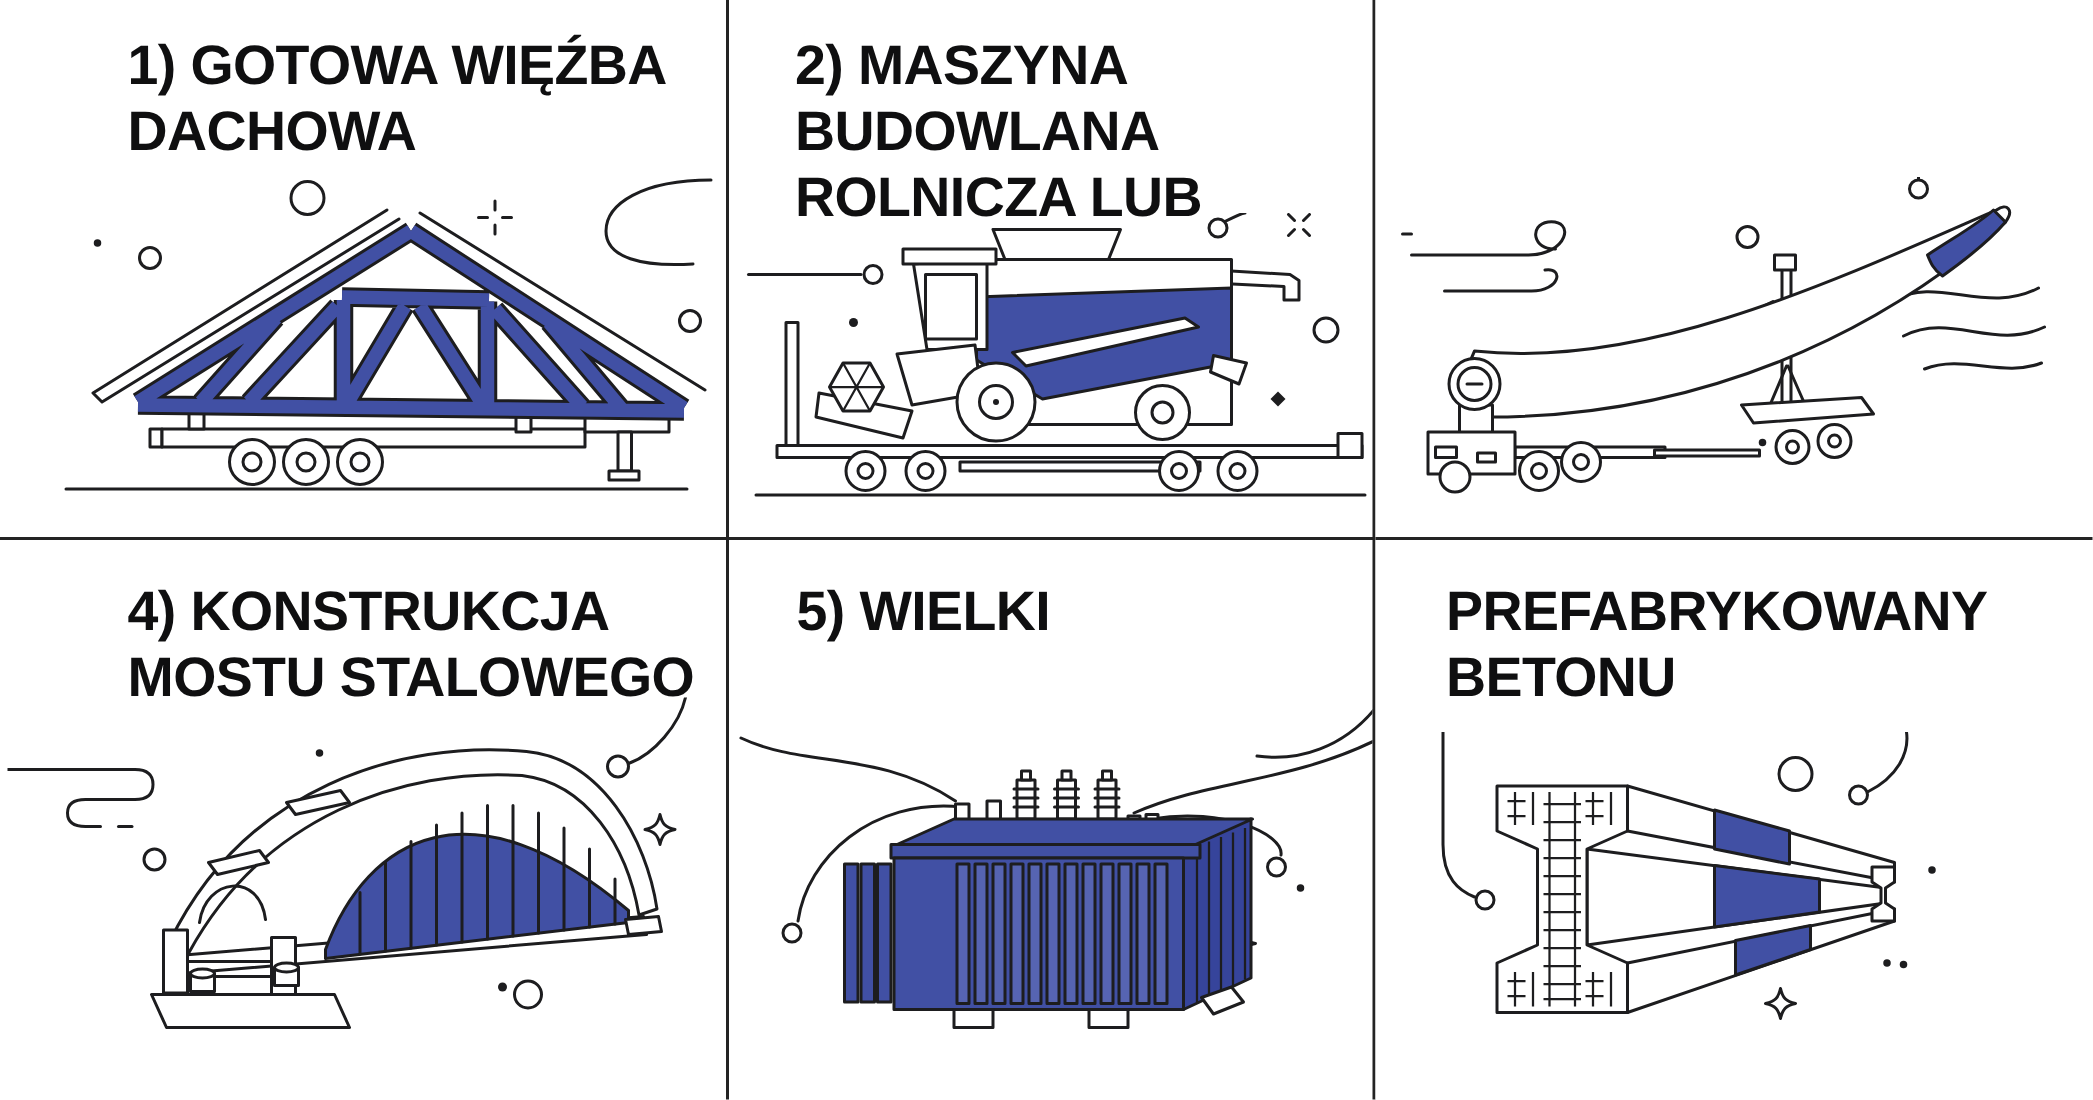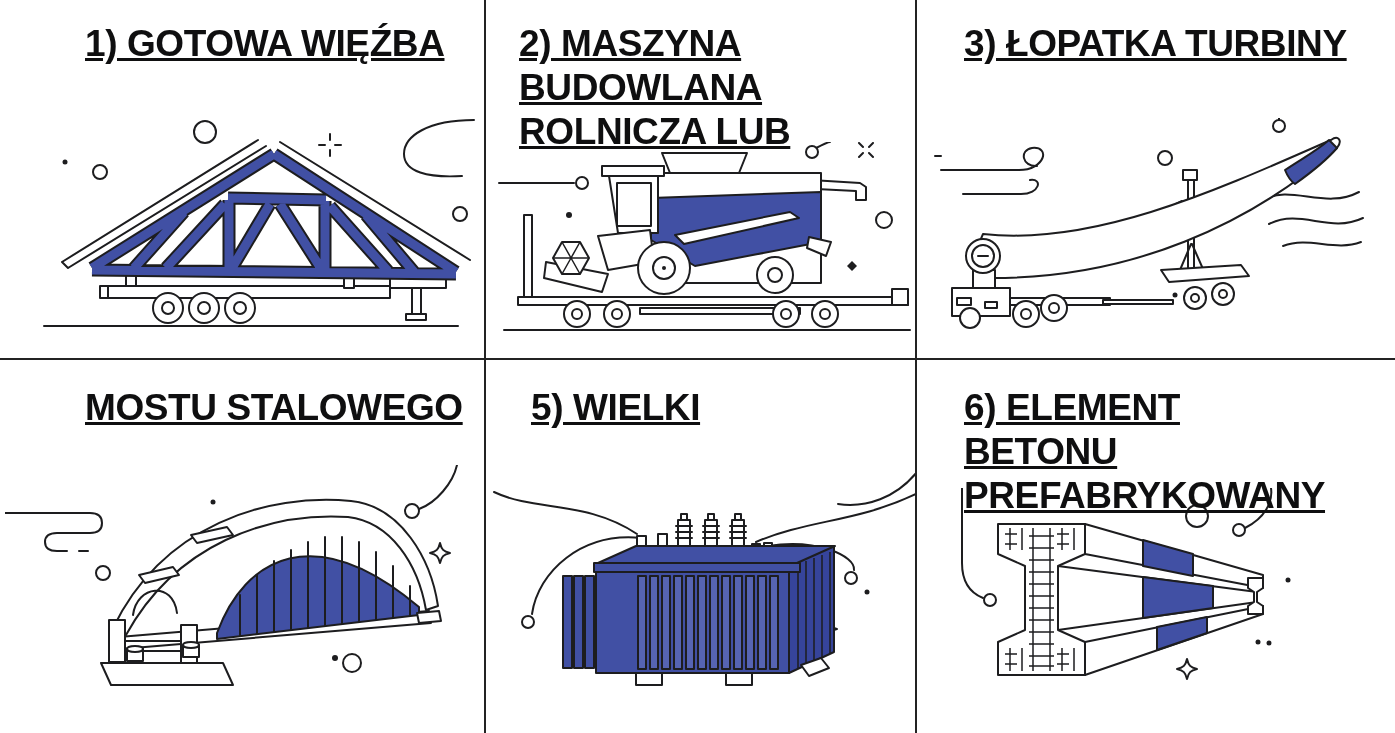--- a/index.html
+++ b/index.html
@@ -15,25 +15,25 @@
     display:grid;width:1395px;height:733px;
     grid-template-columns:486px 431px 478px;
     grid-template-rows:360px 373px;
   }
   .cell{position:relative;overflow:hidden;box-sizing:border-box;background:var(--bg);}
   .cell.br{border-right:2px solid var(--divider);}
   .cell.bb{border-bottom:2px solid var(--divider);}
   h2.title{
     margin:0;position:absolute;z-index:3;
     font-weight:700;font-size:37px;line-height:44px;letter-spacing:-0.4px;
-    color:var(--text);text-transform:uppercase;white-space:nowrap;text-decoration:underline;
+    color:var(--text);text-transform:uppercase;white-space:nowrap;
   }
   .tl{display:block;}
   .c1 .title{left:85px;top:22px}
-  .c2 .title{left:33px;top:22px}
+  .c2 .title{left:44px;top:22px}
   .c3 .title{left:47px;top:22px}
   .c4 .title{left:85px;top:26px}
   .c5 .title{left:45px;top:26px}
   .c6 .title{left:47px;top:26px}
   svg.illus{position:absolute;z-index:1;}
   
   .s  {stroke:var(--outline);stroke-width:2;fill:none;stroke-linecap:round;stroke-linejoin:round;}
   .sw {stroke:var(--outline);stroke-width:2;fill:#fff;stroke-linejoin:round;}
   .sb {stroke:var(--outline);stroke-width:2;fill:var(--accent);stroke-linejoin:round;}
   .sbd{stroke:var(--outline);stroke-width:2;fill:var(--accent-dark);stroke-linejoin:round;}
@@ -44,20 +44,21 @@
   .thin{stroke:var(--outline);stroke-width:1.5;fill:none;}
 </style>
 </head>
 <body>
 
 <div class="grid">
 
   <section class="cell c1 br bb">
     <h2 class="title">
       <span class="tl">1) GOTOWA WIĘŹBA</span>
+      <span class="tl">DACHOWA</span>
     </h2>
     <svg class="illus" style="left:8px;top:118px" width="470" height="238" viewBox="0 0 470 238">
 
       <g>
         <path class="s" d="M466,2 C420,2 396,18 396,36 C396,54 420,60 454,58"></path>
       </g>
       <g>
         <circle class="sw" cx="197" cy="14" r="11"></circle>
         <circle class="sw" cx="92" cy="54" r="7"></circle>
         <circle class="sw" cx="452" cy="96" r="7"></circle>
@@ -177,21 +178,20 @@
             <circle class="f" cx="174" cy="126" r="2"></circle>
           <circle class="sw" cx="285" cy="133" r="18"></circle>
             <circle class="sw" cx="285" cy="133" r="7"></circle>
         </g>
       </g>
     </svg>
   </section>
 
   <section class="cell c3 bb">
     <h2 class="title">
-      <span class="tl">3) ŁOPATKA TURBINY</span>
     </h2>
     <svg class="illus" style="left:16px;top:118px" width="460" height="234" viewBox="0 0 460 234">
       <g>
         <path class="s" d="M346,0 V2"></path>
         <circle class="sw" cx="346" cy="8" r="6"></circle>
       </g>
       <g>
         <path class="s" d="M8,52 H86 C112,52 118,28 99,30 C86,32 89,49 104,48"></path>
         <path class="s" d="M30,76 H88 C107,76 110,60 97,62"></path>
         <path class="s" d="M2,38 H8"></path>
@@ -243,20 +243,21 @@
         <circle class="sw" cx="93" cy="196" r="13"></circle>
           <circle class="sw" cx="93" cy="196" r="5"></circle>
         <circle class="sw" cx="121" cy="190" r="13"></circle>
           <circle class="sw" cx="121" cy="190" r="5"></circle>
       </g>
     </svg>
   </section>
 
   <section class="cell c4 br">
     <h2 class="title">
+      <span class="tl">4) KONSTRUKCJA</span>
       <span class="tl">MOSTU STALOWEGO</span>
     </h2>
     <svg class="illus" style="left:5px;top:105px" width="470" height="262" viewBox="0 0 470 262">
       <g>
         <path class="s" d="M0,48 H85 Q97,48 97,58 Q97,68 85,68 H52 Q40,68 40,77 Q40,86 52,86 H62"></path>
         <path class="s" d="M74,86 h9"></path>
       </g>
       <g>
         <circle class="sw" cx="98" cy="108" r="7"></circle>
         <circle class="f" cx="208" cy="37" r="2.5"></circle>
@@ -364,23 +365,22 @@
           <rect class="sw" x="150" y="201" width="26" height="12"></rect>
           <rect class="sw" x="240" y="201" width="26" height="12"></rect>
           <path class="sw" d="M315,193 L335,186 L343,196 L323,204 Z"></path>
         </g>
       </g>
     </svg>
   </section>
 
   <section class="cell c6">
     <h2 class="title">
-      <span class="tl">6) ELEMENT</span>
+      <span class="tl">PREFABRYKOWANY</span>
       <span class="tl">BETONU</span>
-      <span class="tl">PREFABRYKOWANY</span>
     </h2>
     <svg class="illus" style="left:8px;top:128px" width="468" height="245" viewBox="0 0 468 245">
       <g>
         <path class="s" d="M37,0 V75 C37,98 48,106 58,110"></path>
         <circle class="sw" cx="65" cy="112" r="6"></circle>
       </g>
       <g>
         <path class="s" d="M320,40 C340,30 348,14 346,0"></path>
         <circle class="sw" cx="314" cy="42" r="6"></circle>
       </g>

